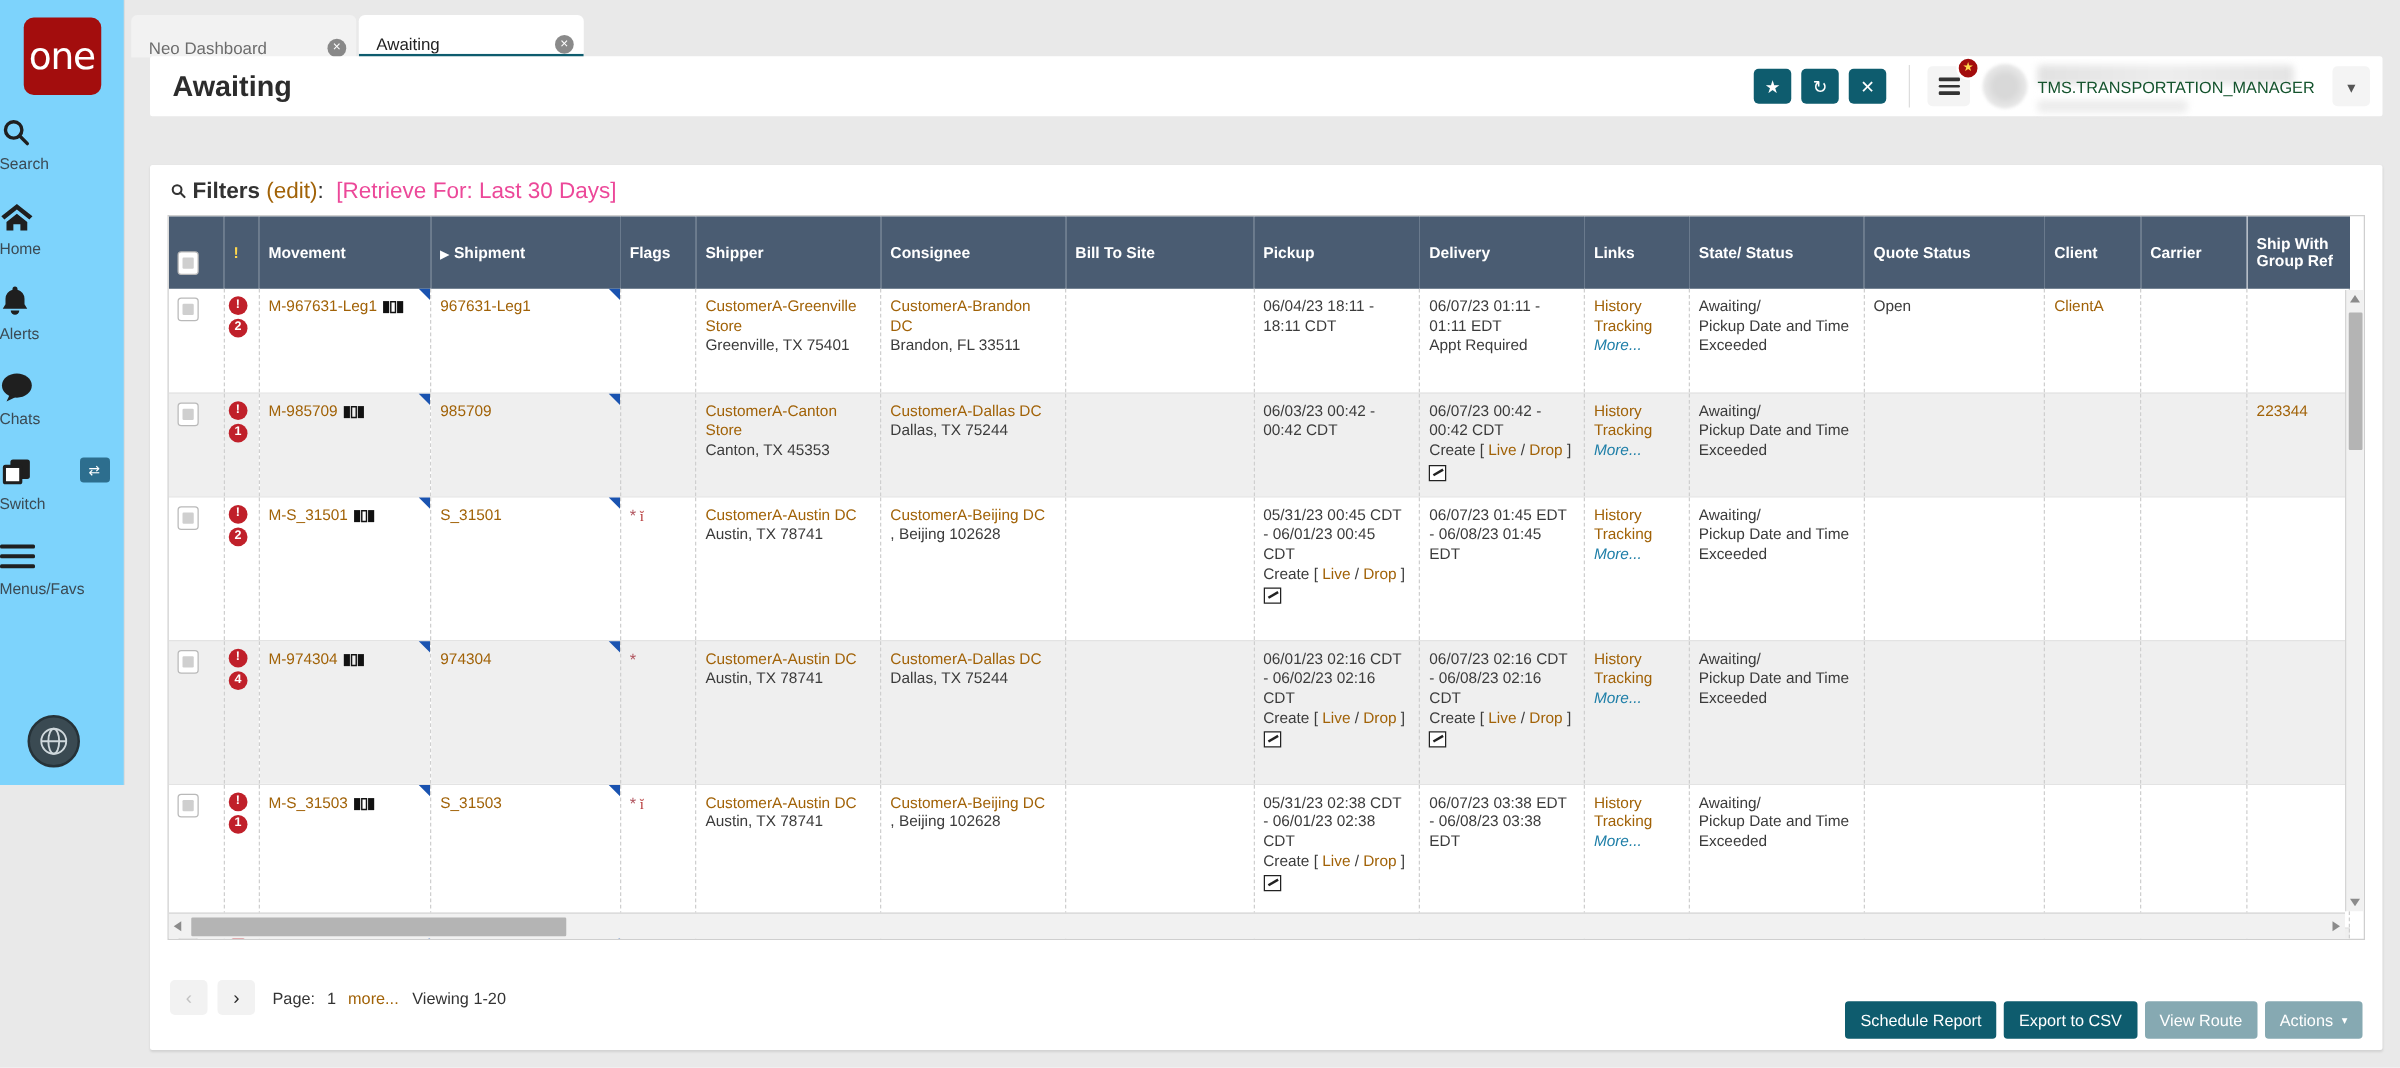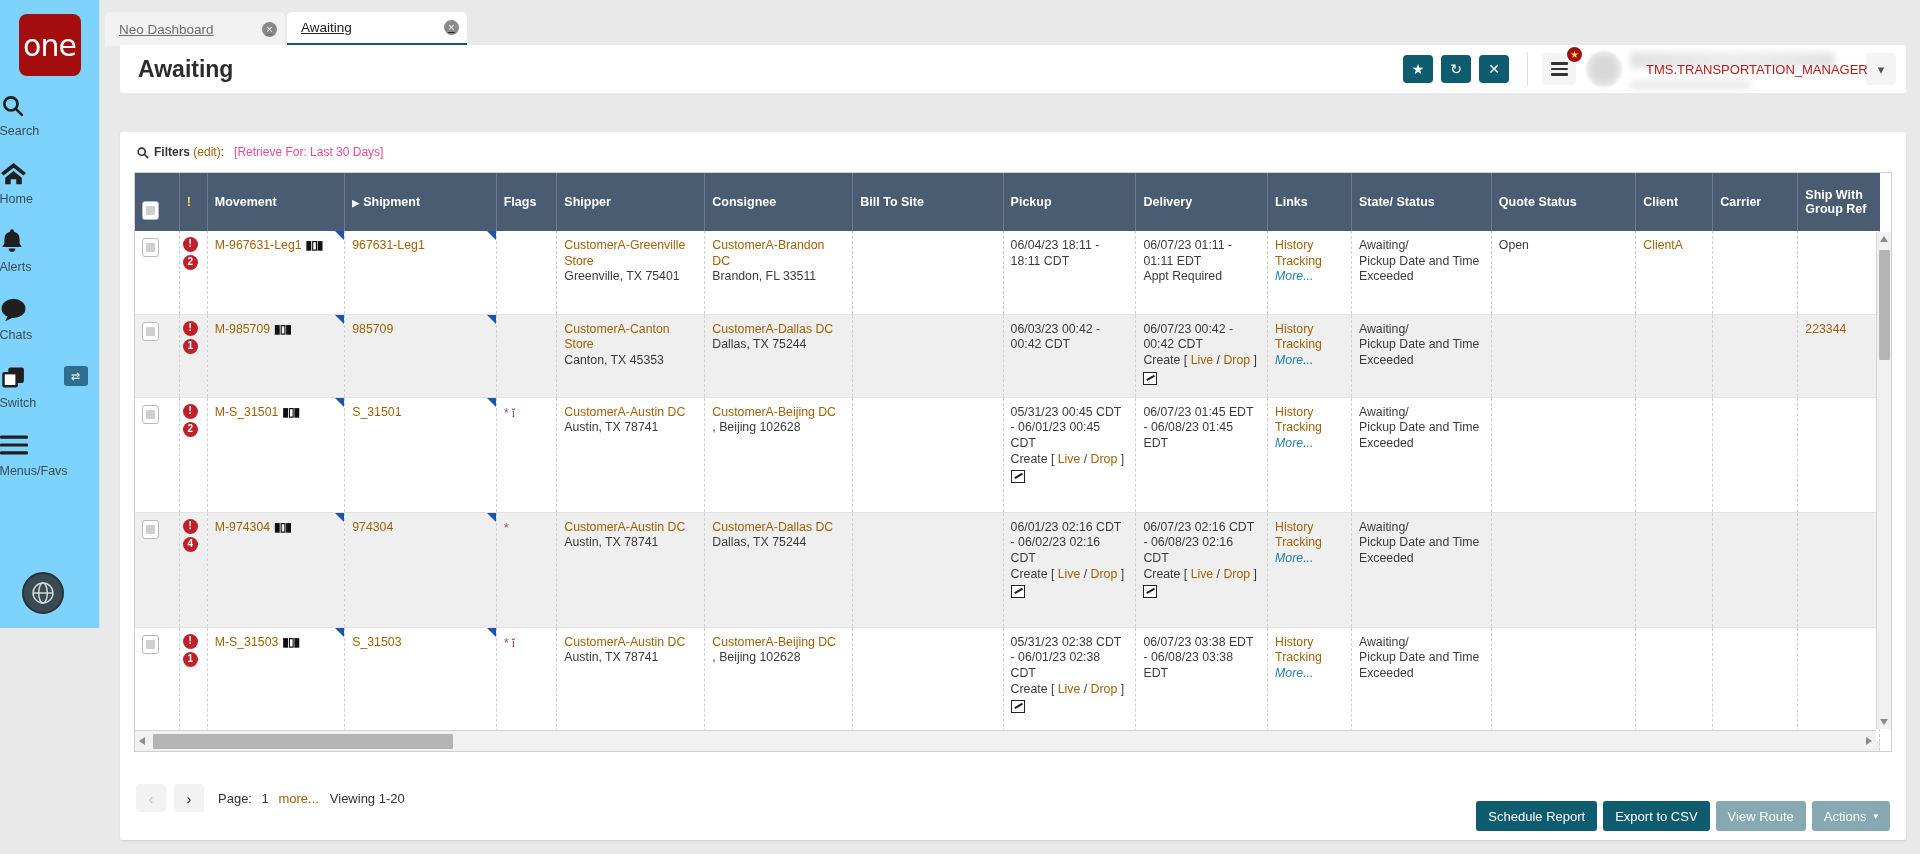--- a/index.html
+++ b/index.html
@@ -50,23 +50,23 @@
 
   
   #tabstrip {
     position: absolute; left: 100px; top: 0; right: 0; height: 46px;
     background: #e9e9e9;
     display: flex; align-items: flex-end; padding-left: 5px;
   }
   .tab {
     height: 34px; min-width: 180px; max-width: 200px;
     background: #f2f2f2; color: #6c6c6c;
-    display: flex; align-items: center; padding: 0 8px 0 14px;
+    display: flex; align-items: flex-end; padding: 0 8px 0 14px;
     border-radius: 5px 5px 0 0; margin-right: 2px;
-    font-size: 13.5px; cursor: pointer; position: relative; text-decoration: underline;
+    font-size: 13.5px; cursor: pointer; position: relative;
   }
   .tab.active { background: #ffffff; color: #222; border-bottom: 3px solid #0e5c6e; }
   .tab .tlabel { flex: 1; white-space: nowrap; overflow: hidden; text-overflow: ellipsis; }
   .tab .tclose {
     width: 15px; height: 15px; border-radius: 50%;
     background: #888; color: #fff; font-size: 11px; line-height: 15px;
     text-align: center; margin-left: 6px; flex: none; cursor: pointer;
   }
   .tab.active .tclose { background: #8a8a8a; }
 
@@ -108,38 +108,38 @@
   #userblur {
     position: absolute; left: 0; top: 2px; width: 205px; height: 16px;
     background: linear-gradient(90deg,#e2e2e2,#ededed,#e4e4e4);
     filter: blur(3px); border-radius: 3px;
   }
   #userblur2 {
     position: absolute; left: 0; top: 30px; width: 120px; height: 10px;
     background: #ececec; filter: blur(3px); border-radius: 3px;
   }
   #username {
-    position: absolute; left: 16px; top: 12px; font-size: 13px; color: #b91c1c;
+    position: absolute; left: 0; top: 12px; font-size: 13px; color: #14532d;
     white-space: nowrap;
   }
   #userchev {
     width: 30px; height: 32px; background: #f4f4f4; border-radius: 4px;
     display: flex; align-items: center; justify-content: center;
     color: #555; cursor: pointer; margin-left: 6px;
   }
 
   
   #card {
     position: absolute; left: 120px; top: 132px; right: 14px; bottom: 14px;
     background: #fff; border-radius: 2px;
     box-shadow: 0 1px 2px rgba(0,0,0,.10);
   }
   #filterbar {
     height: 26px; display: flex; align-items: center;
-    padding-left: 16px; font-size: 12px; color: #333;
+    padding-left: 16px; font-size: 18px; color: #333;
     margin-top: 7px;
   }
   #filterbar .fsearch { margin-right: 5px; color:#333; display:flex; align-items:center; }
   #filterbar b { font-weight: bold; }
   .lnk { color: #a16207; text-decoration: none; cursor: pointer; }
   #retrieve { margin-left: 10px; color: #ec4899; }
 
   
   #gridwrap {
     position: absolute; left: 14px; right: 14px; top: 40px; bottom: 88px;

